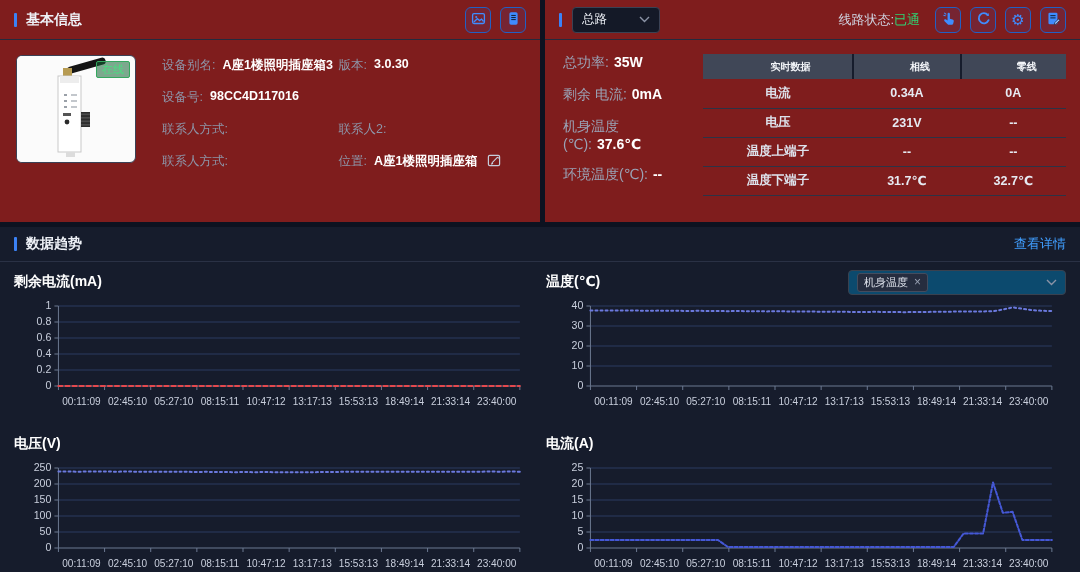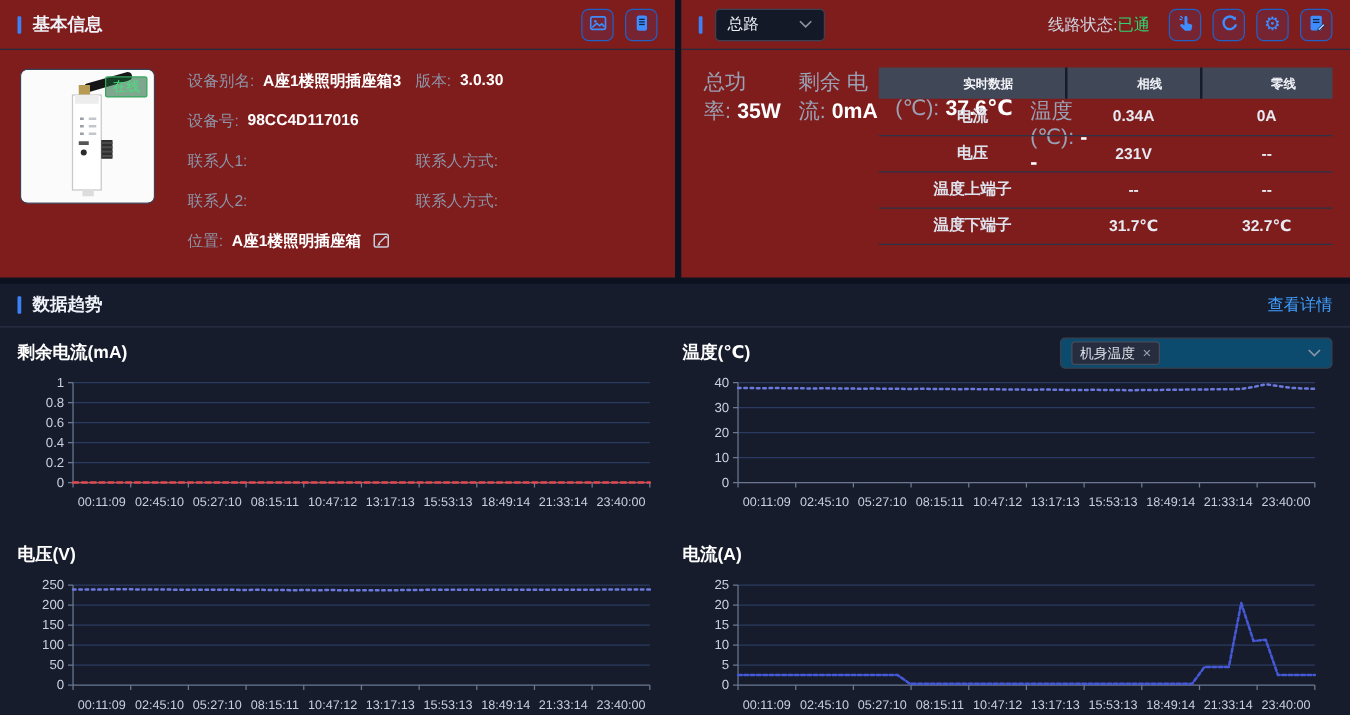--- a/index.html
+++ b/index.html
@@ -33,38 +33,38 @@
     display:flex; align-items:center; justify-content:space-between; padding:0 9px;
     color:#eef1f7; font-size:12.5px; cursor:pointer; gap:28px;
   }
   .chev { width:11px; height:7px; flex:none; }
   .status-wrap { display:flex; align-items:center; gap:9px; }
   .status-label { color:#cfd5e2; font-size:13px; }
   .status-value { color:#2ed573; font-size:13px; margin-right:6px; }
 
   .basic-body { display:flex; padding:15px 16px 0 16px; gap:26px; }
   .device-photo {
-    width:108px; height:108px; border:1px solid #3a4155; border-radius:6px;
+    width:120px; height:108px; border:1px solid #3a4155; border-radius:6px;
     position:relative; overflow:hidden; flex:none; background:#fbfbfb;
   }
   .online-badge {
     position:absolute; top:5px; right:5px; font-size:11px; color:#4ade80;
     background:rgba(22,101,52,0.55); border:1px solid #34a85e; padding:0 5px; border-radius:2px;
   }
   .fields {
     flex:1; display:grid; grid-template-columns:1fr 1.05fr; row-gap:15px;
     font-size:12.5px; align-content:start; padding-top:2px;
   }
   .field { display:flex; align-items:flex-start; white-space:nowrap; }
   .field-label { color:#8d95a8; }
   .field-value { color:#ffffff; font-weight:bold; margin-left:7px; }
   .edit-icon { margin-left:9px; cursor:pointer; display:inline-flex; }
 
   .line-body { display:flex; padding:14px 14px 0 18px; gap:14px; }
-  .stats { width:126px; display:flex; flex-direction:row; gap:14px; font-size:17px; flex:none; }
+  .stats { width:126px; display:flex; flex-direction:column; gap:14px; font-size:14px; flex:none; }
   .stat-label { color:#9aa3b6; }
   .stat-value { color:#ffffff; font-weight:bold; margin-left:5px; }
   .rt-table { flex:1; border-collapse:collapse; font-size:12.5px; text-align:center; table-layout:fixed; }
   .rt-table th {
     background:#404757; color:#f2f4f8; font-weight:bold; height:25px;
     border-left:2px solid #161c2c; font-size:10px;padding-left:26px;
   }
   .rt-table th:first-child { border-left:none; }
   .rt-table td { height:29px; color:#e6eaf2; border-bottom:1px solid #2c3346; font-weight:bold; }
   .rt-table td:first-child { font-weight:bold; color:#dde2ec; }
@@ -159,24 +159,20 @@
         </div>
         <div class="field">
           <span class="field-label">版本:</span>
           <span class="field-value">3.0.30</span>
         </div>
         <div class="field">
           <span class="field-label">设备号:</span>
           <span class="field-value">98CC4D117016</span>
         </div>
         <div class="field"></div>
-        <div class="field">
-          <span class="field-label">联系人1:</span>
-          <span class="field-value"></span>
-        </div>
         <div class="field">
           <span class="field-label">联系人方式:</span>
           <span class="field-value"></span>
         </div>
         <div class="field">
           <span class="field-label">联系人2:</span>
           <span class="field-value"></span>
         </div>
         <div class="field">
           <span class="field-label">联系人方式:</span>

